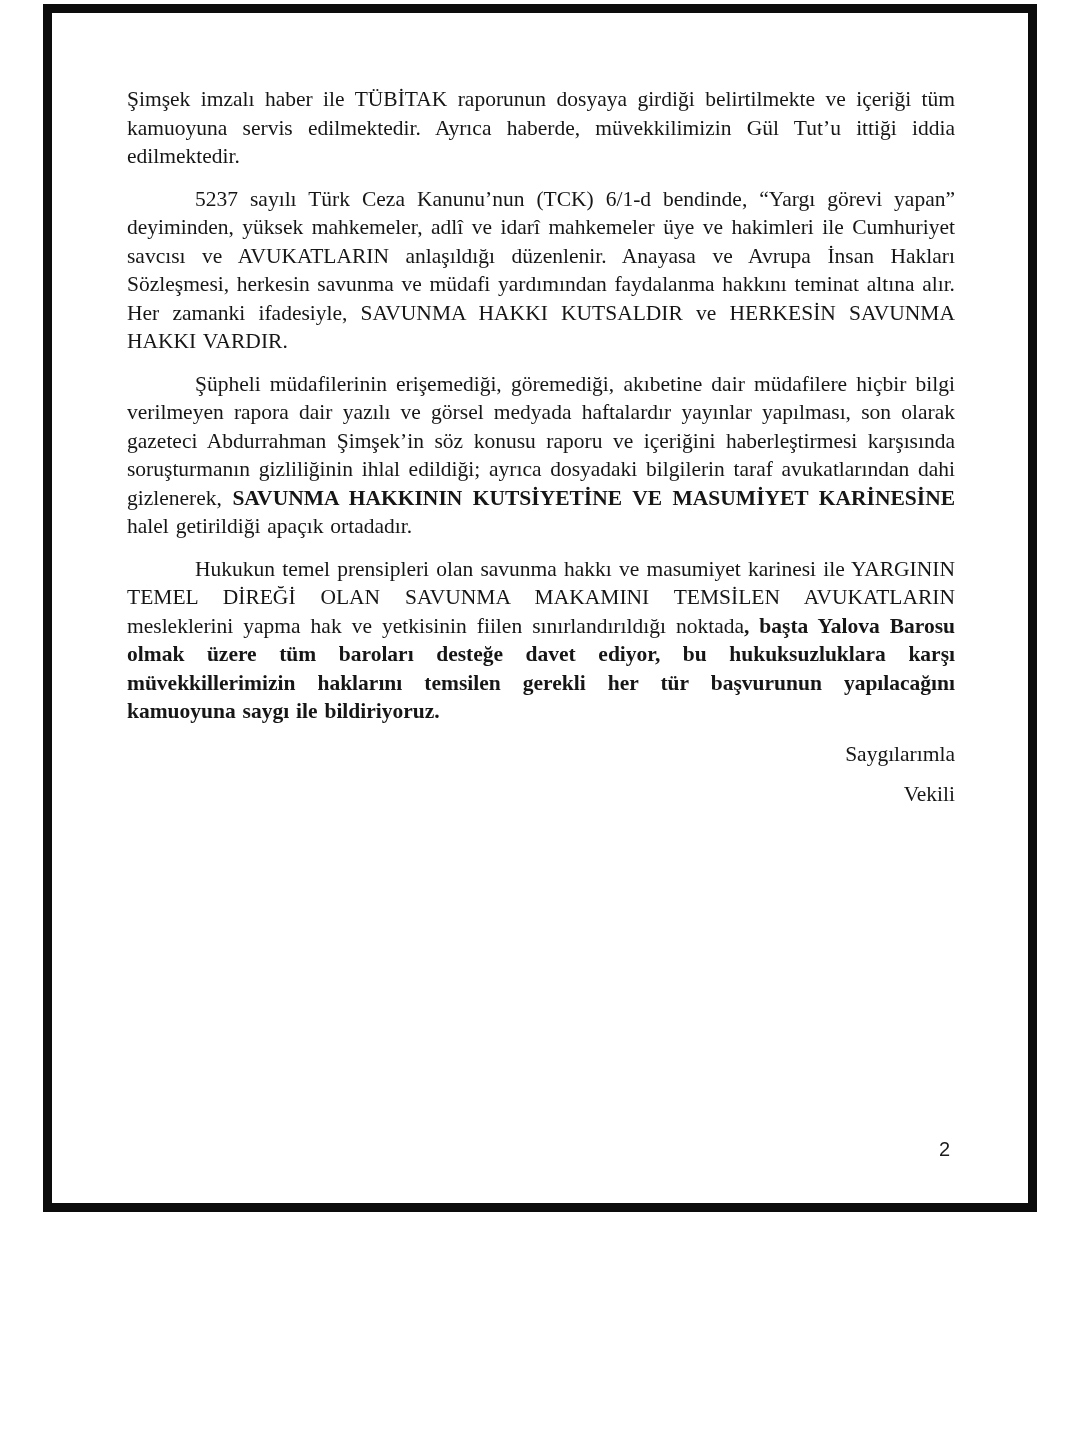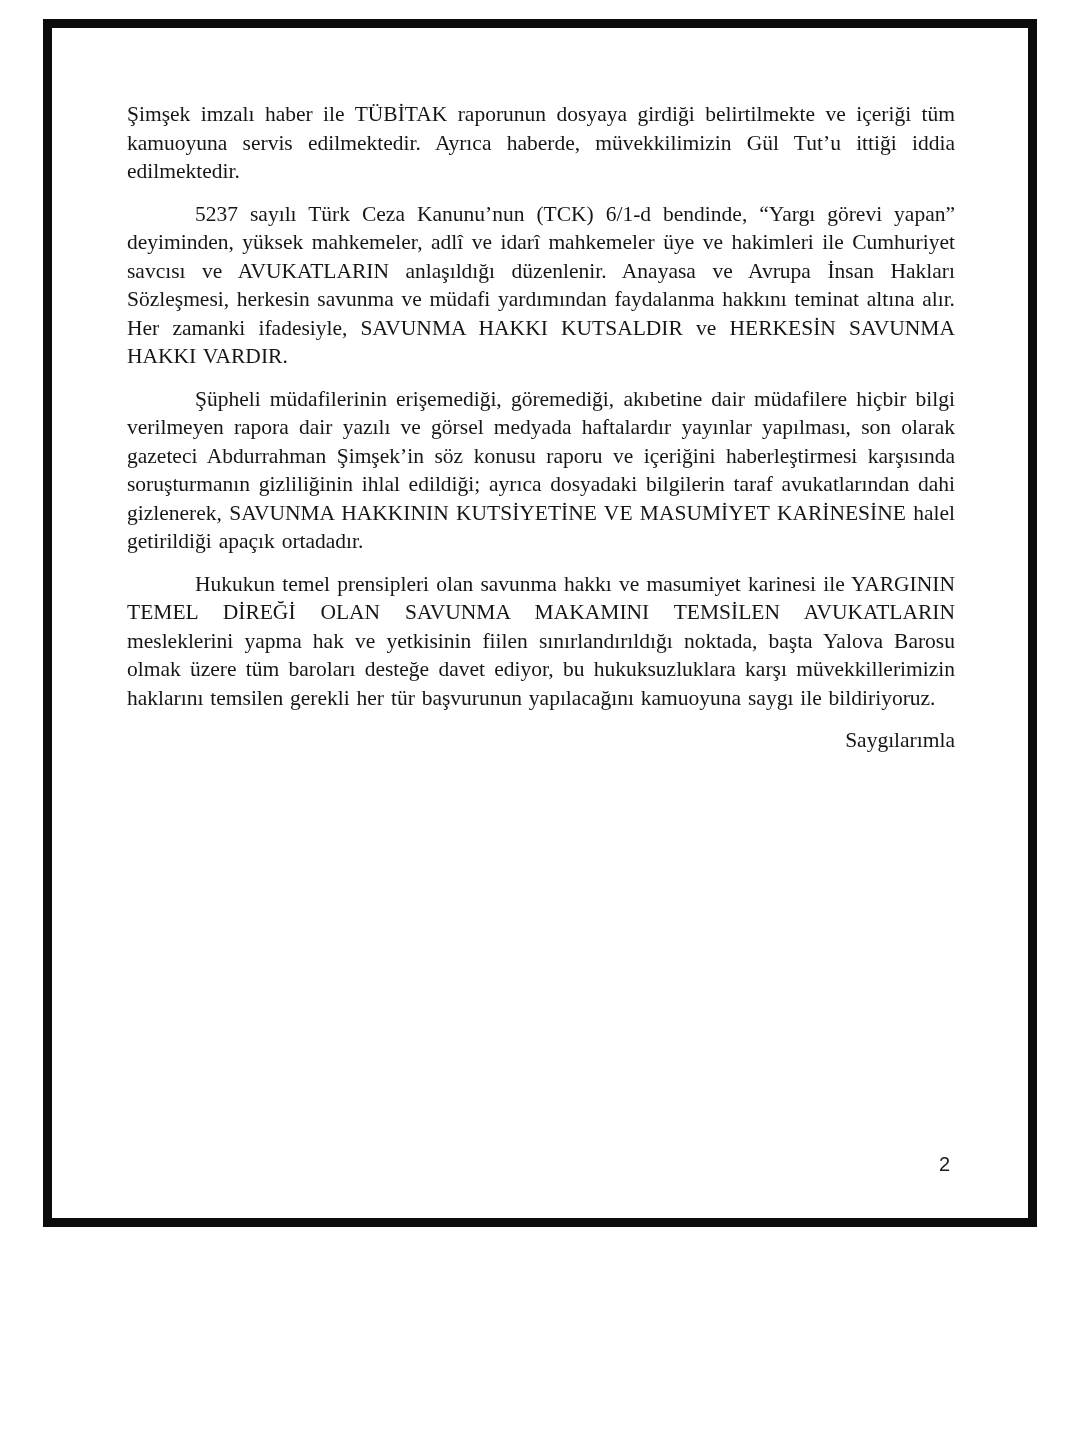--- a/index.html
+++ b/index.html
@@ -12,21 +12,21 @@
     width: 1080px;
     height: 1454px;
     background: #ffffff;
     overflow: hidden;
     font-family: "Liberation Serif", "DejaVu Serif", serif;
     color: #161616;
   }
   .frame {
     position: absolute;
     left: 43px;
-    top: 19px;
+    top: 4px;
     width: 994px;
     height: 1208px;
     border: 9px solid #0c0c0c;
     box-sizing: border-box;
     background: #ffffff;
   }
   .content {
     position: absolute;
     left: 75px;
     top: 72px;
@@ -36,21 +36,21 @@
     margin: 0 0 14px 0;
     font-size: 21.5px;
     line-height: 28.5px;
     text-align: justify;
     word-spacing: 1.5px;
   }
   .para.indent {
     text-indent: 68px;
   }
   .para .bold {
-    font-weight: normal;
+    font-weight: bold;
   }
   .signature {
     margin-top: 4px;
   }
   .sig-line {
     margin: 0 0 12px 0;
     font-size: 21.5px;
     line-height: 28.5px;
     text-align: right;
   }
@@ -70,17 +70,18 @@
   <div class="frame">
     <div class="content">
       <div>
           <p class="para"><span>Şimşek imzalı haber ile TÜBİTAK raporunun dosyaya girdiği belirtilmekte ve içeriği tüm kamuoyuna servis edilmektedir. Ayrıca haberde, müvekkilimizin Gül Tut’u ittiği iddia edilmektedir.</span></p>
           <p class="para indent"><span>5237 sayılı Türk Ceza Kanunu’nun (TCK) 6/1-d bendinde, “Yargı görevi yapan” deyiminden, yüksek mahkemeler, adlî ve idarî mahkemeler üye ve hakimleri ile Cumhuriyet savcısı ve AVUKATLARIN anlaşıldığı düzenlenir. Anayasa ve Avrupa İnsan Hakları Sözleşmesi, herkesin savunma ve müdafi yardımından faydalanma hakkını teminat altına alır. Her zamanki ifadesiyle, SAVUNMA HAKKI KUTSALDIR ve HERKESİN SAVUNMA HAKKI VARDIR.</span></p>
           <p class="para indent"><span>Şüpheli müdafilerinin erişemediği, göremediği, akıbetine dair müdafilere hiçbir bilgi verilmeyen rapora dair yazılı ve görsel medyada haftalardır yayınlar yapılması, son olarak gazeteci Abdurrahman Şimşek’in söz konusu raporu ve içeriğini haberleştirmesi karşısında soruşturmanın gizliliğinin ihlal edildiği; ayrıca dosyadaki bilgilerin taraf avukatlarından dahi gizlenerek, </span><span class="bold">SAVUNMA HAKKININ KUTSİYETİNE VE MASUMİYET KARİNESİNE</span><span> halel getirildiği apaçık ortadadır.</span></p>
           <p class="para indent"><span>Hukukun temel prensipleri olan savunma hakkı ve masumiyet karinesi ile YARGININ TEMEL DİREĞİ OLAN SAVUNMA MAKAMINI TEMSİLEN AVUKATLARIN mesleklerini yapma hak ve yetkisinin fiilen sınırlandırıldığı noktada</span><span class="bold">, başta Yalova Barosu olmak üzere tüm baroları desteğe davet ediyor, bu hukuksuzluklara karşı müvekkillerimizin haklarını temsilen gerekli her tür başvurunun yapılacağını kamuoyuna saygı ile bildiriyoruz.</span></p>
         </div>
       <div class="signature">
           <p class="sig-line">Saygılarımla</p>
+          <p class="sig-line">Vekili</p>
         </div>
     </div>
     <div class="page-number">2</div>
   </div>
 </div>
 
 </body></html>

